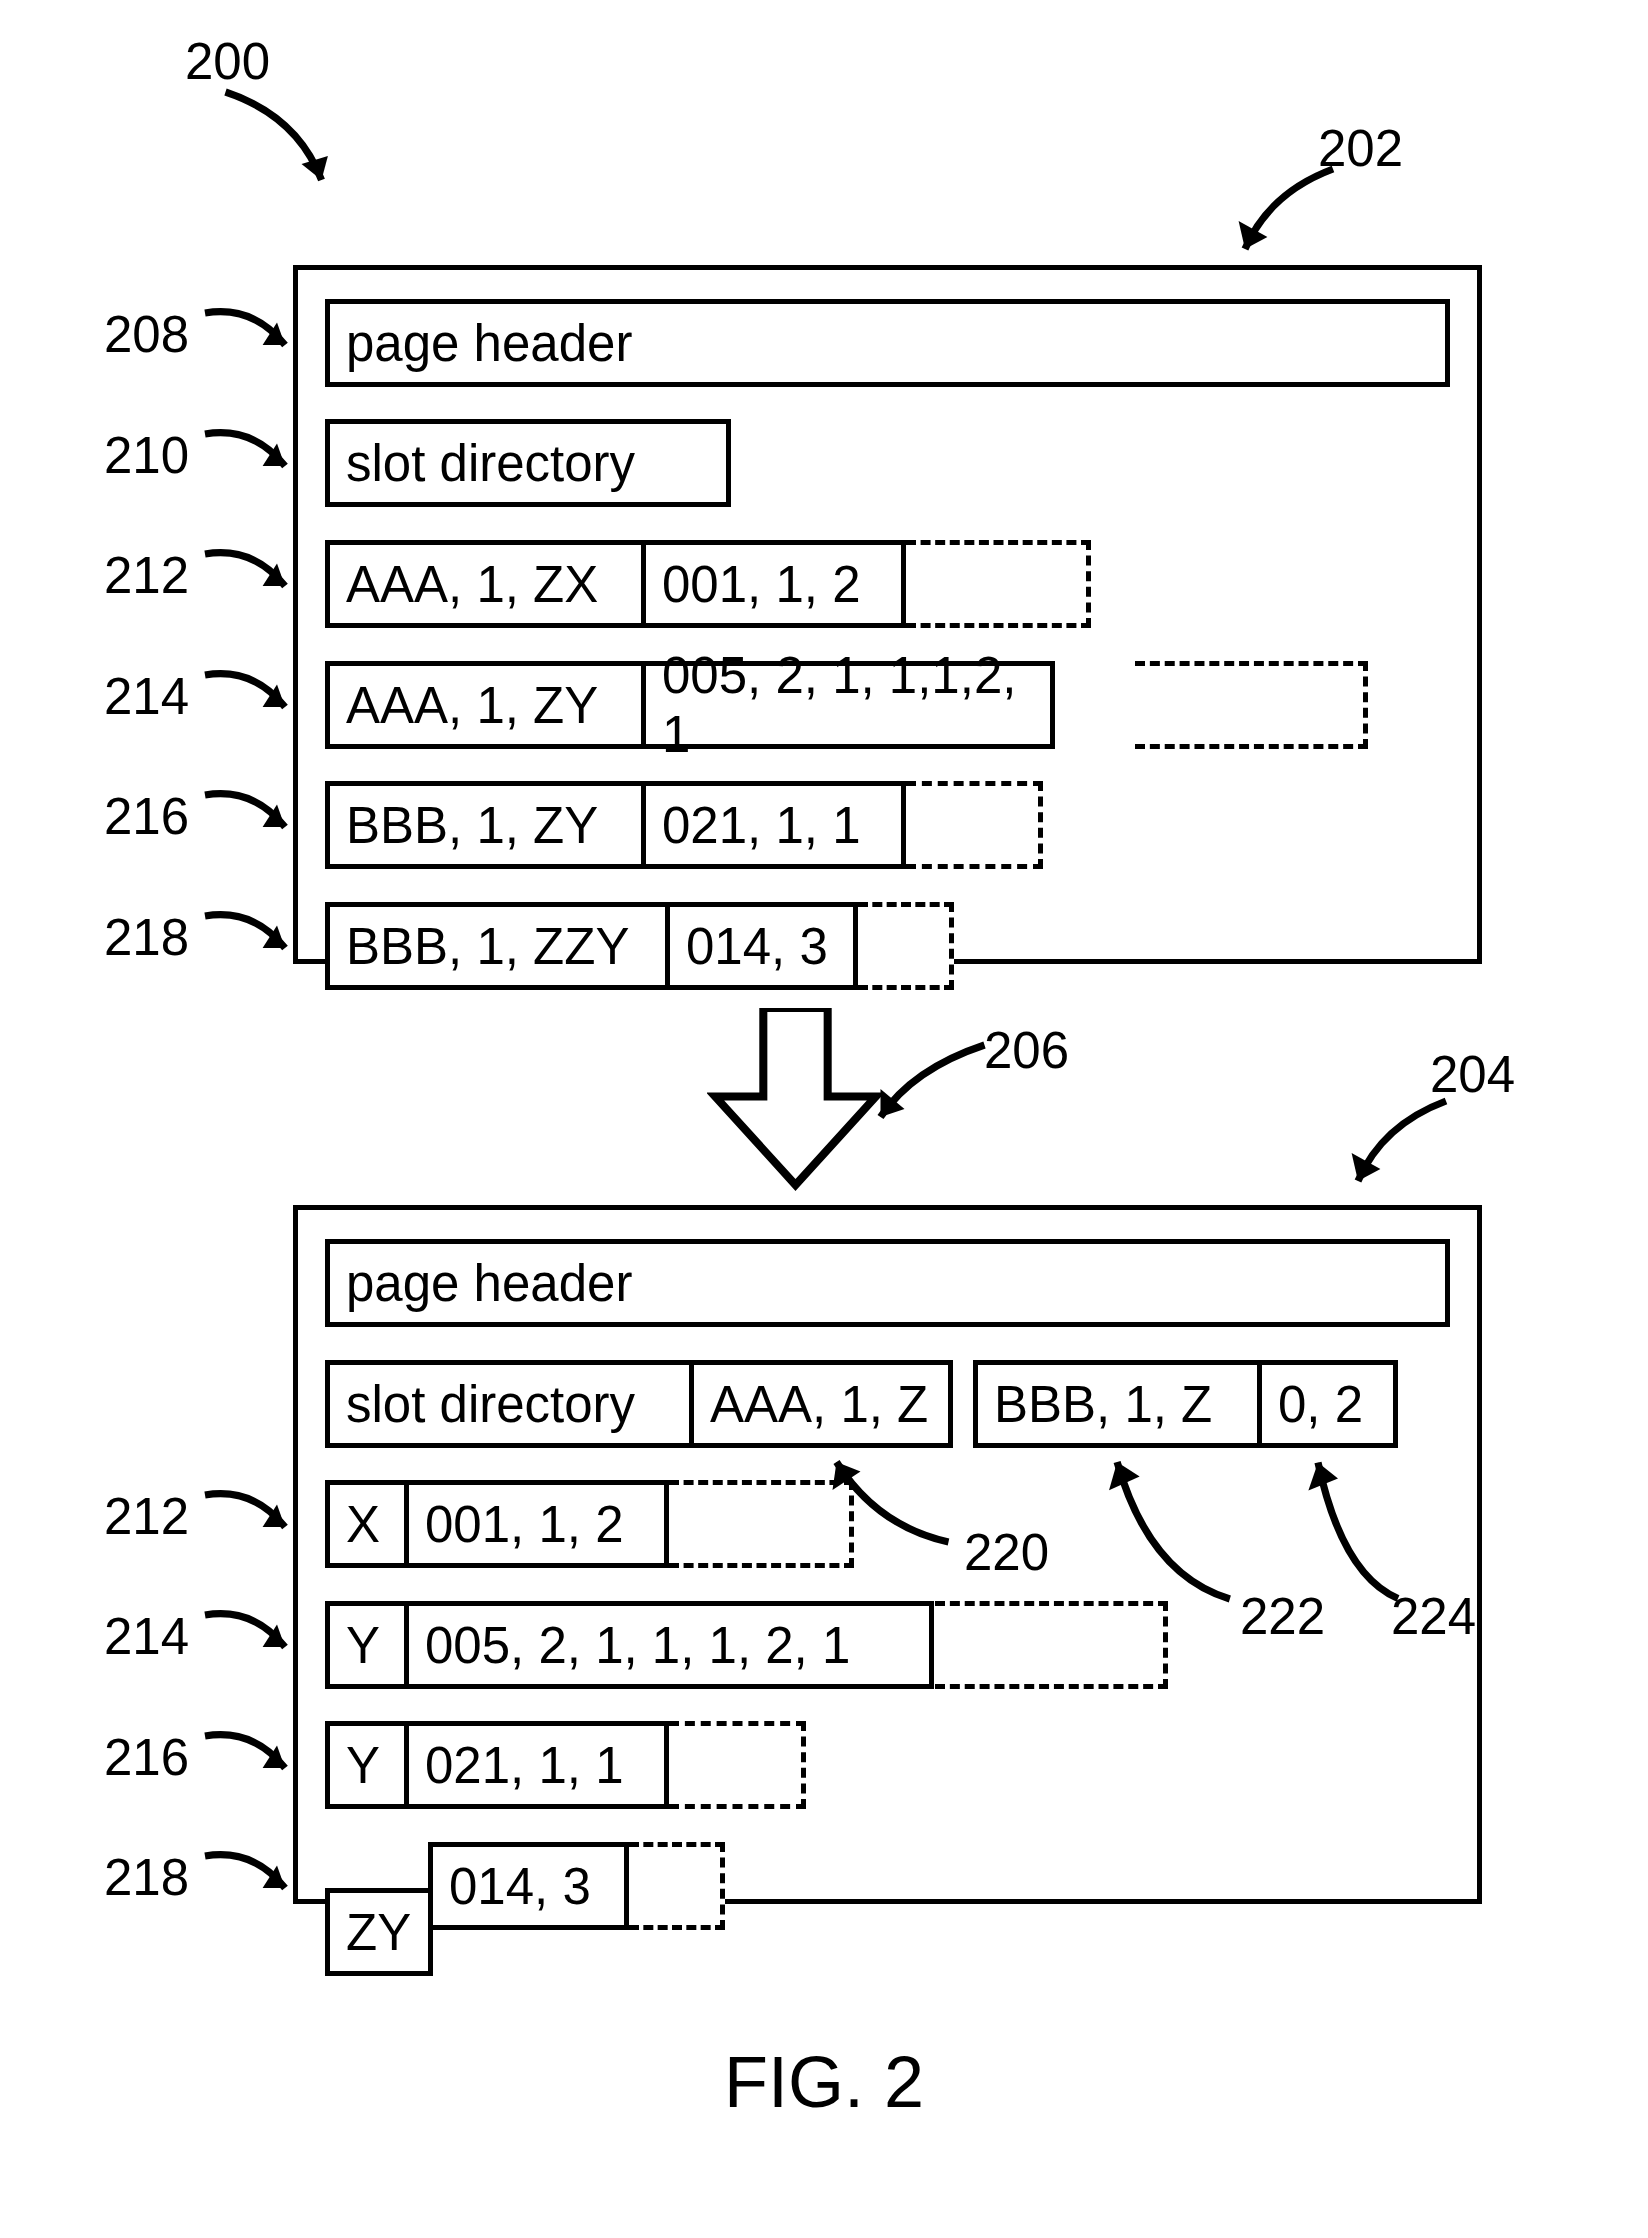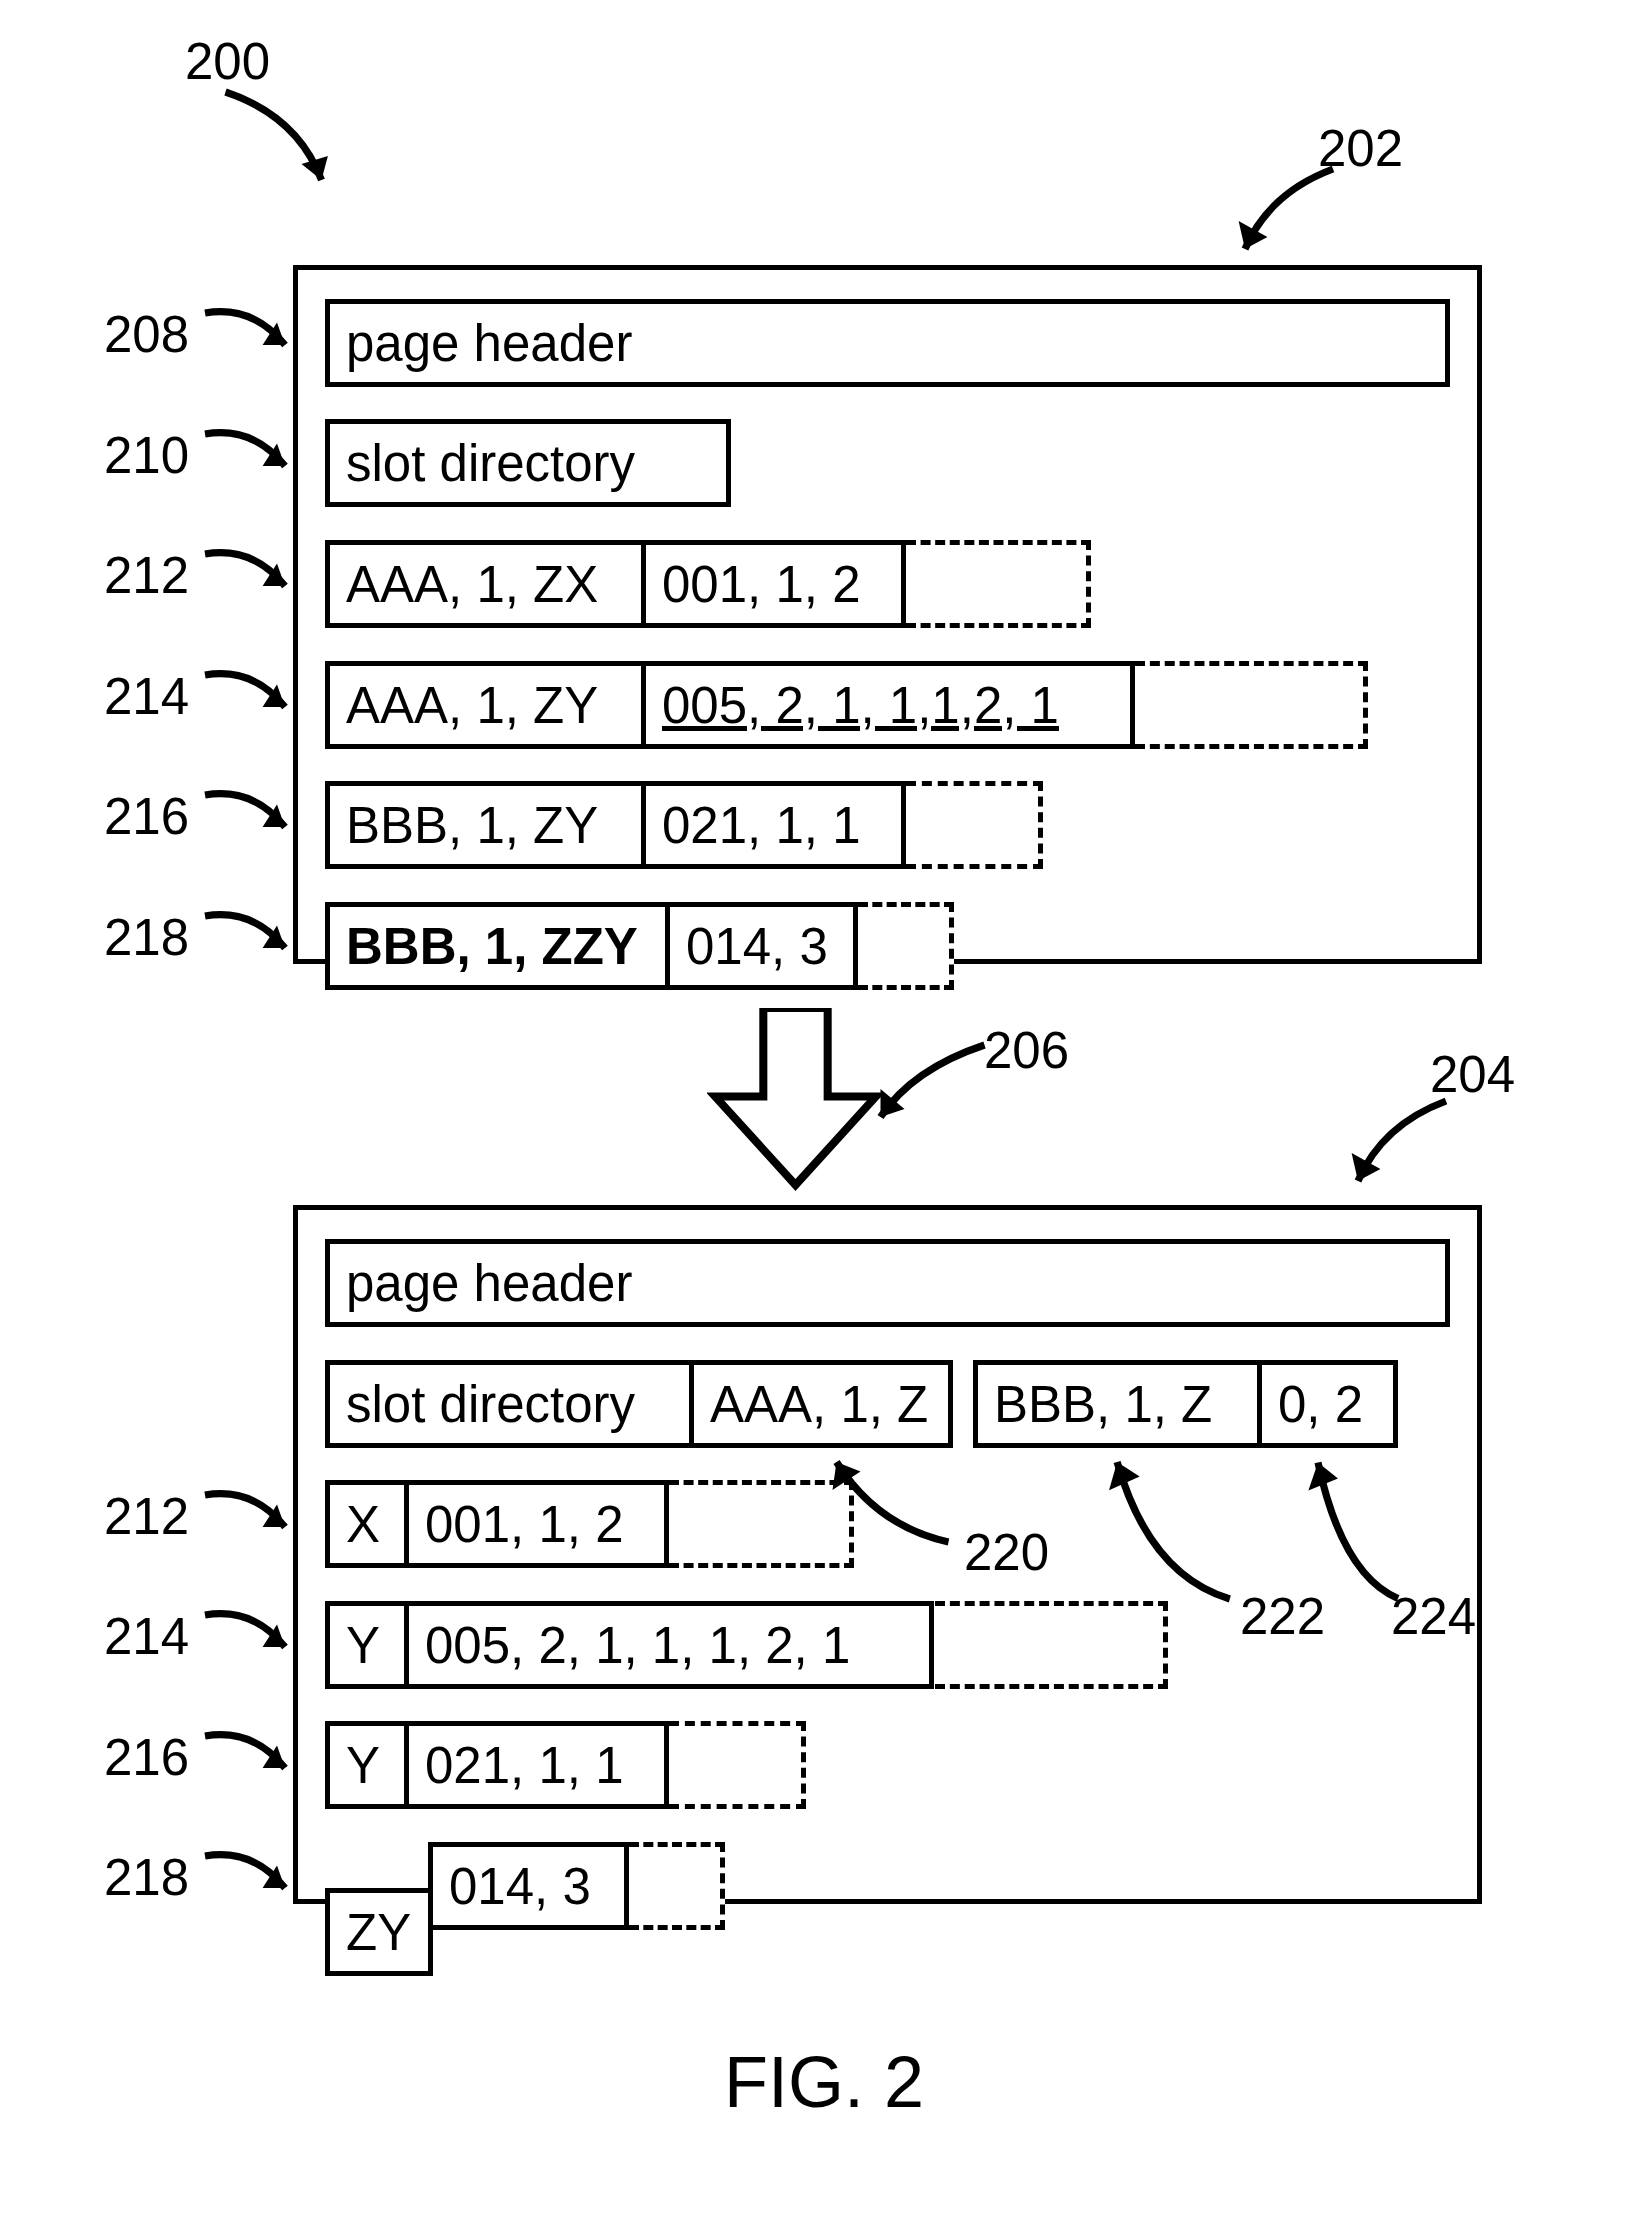--- a/index.html
+++ b/index.html
@@ -75,34 +75,34 @@
     <div class="cell">AAA, 1, ZX</div>
   </div>
   <div class="abs box" style="left:641px; top:540px; width:265px; height:88px;">
     <div class="cell">001, 1, 2</div>
   </div>
   <div class="abs dbox" style="left:906px; top:540px; width:185px; height:88px;"></div>
 
   <div class="abs box" style="left:325px; top:661px; width:321px; height:88px;">
     <div class="cell">AAA, 1, ZY</div>
   </div>
-  <div class="abs box" style="left:641px; top:661px; width:494px; height:88px;text-decoration:underline;">
+  <div class="abs box" style="left:641px; top:661px; width:414px; height:88px;">
     <div class="cell">005, 2, 1, 1,1,2, 1</div>
   </div>
   <div class="abs dbox" style="left:1135px; top:661px; width:233px; height:88px;"></div>
 
   <div class="abs box" style="left:325px; top:781px; width:321px; height:88px;">
     <div class="cell">BBB, 1, ZY</div>
   </div>
   <div class="abs box" style="left:641px; top:781px; width:265px; height:88px;">
     <div class="cell">021, 1, 1</div>
   </div>
   <div class="abs dbox" style="left:906px; top:781px; width:137px; height:88px;"></div>
 
-  <div class="abs box" style="left:325px; top:902px; width:346px; height:88px;font-weight:bold;">
+  <div class="abs box" style="left:325px; top:902px; width:346px; height:88px;">
     <div class="cell">BBB, 1, ZZY</div>
   </div>
   <div class="abs box" style="left:665px; top:902px; width:193px; height:88px;">
     <div class="cell">014, 3</div>
   </div>
   <div class="abs dbox" style="left:858px; top:902px; width:96px; height:88px;"></div>
 
   <div class="abs refnum" style="left:104px; top:305px;">208</div>
   <svg class="abs arrow" style="left:205px; top:305px;" width="96" height="72" viewBox="0 0 120 90">
       <path d="M0,10 Q60,0 100,50" stroke="#000" stroke-width="9" fill="none"></path>

